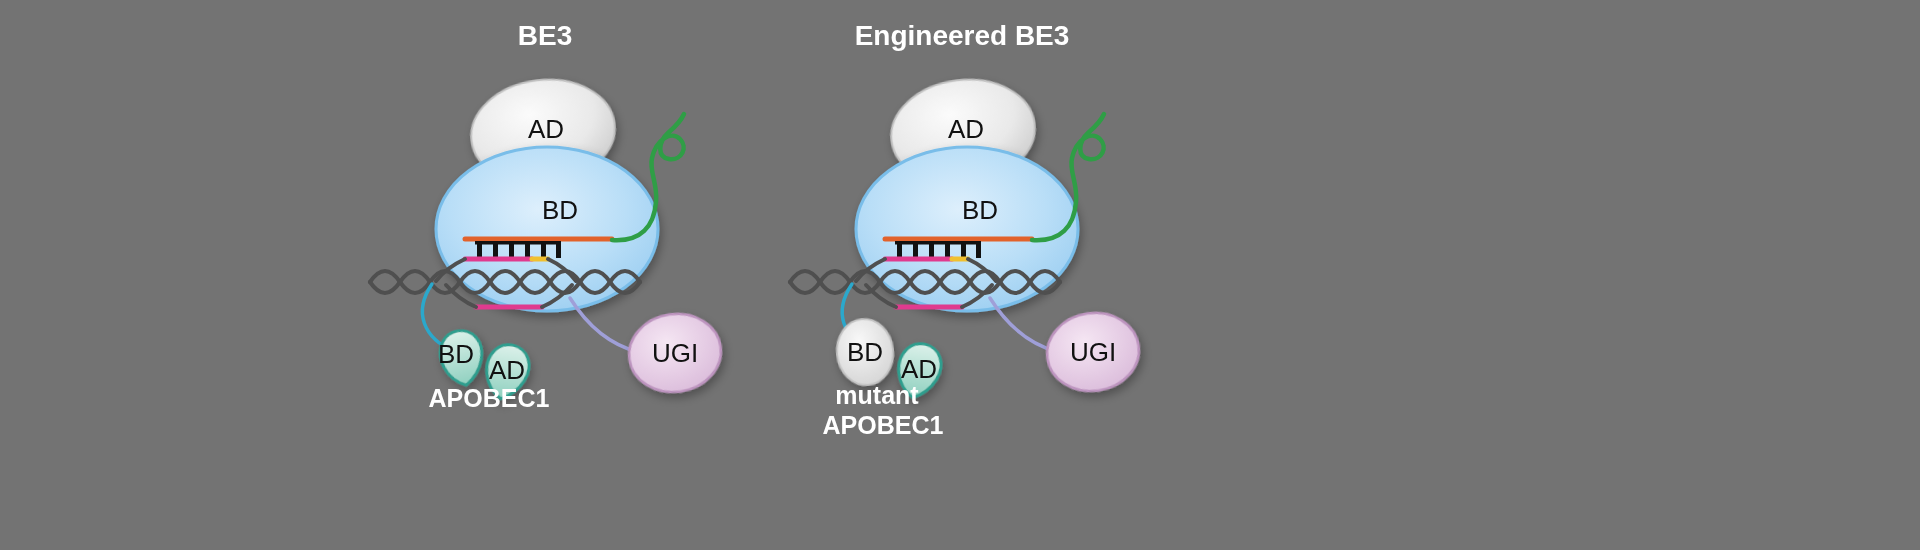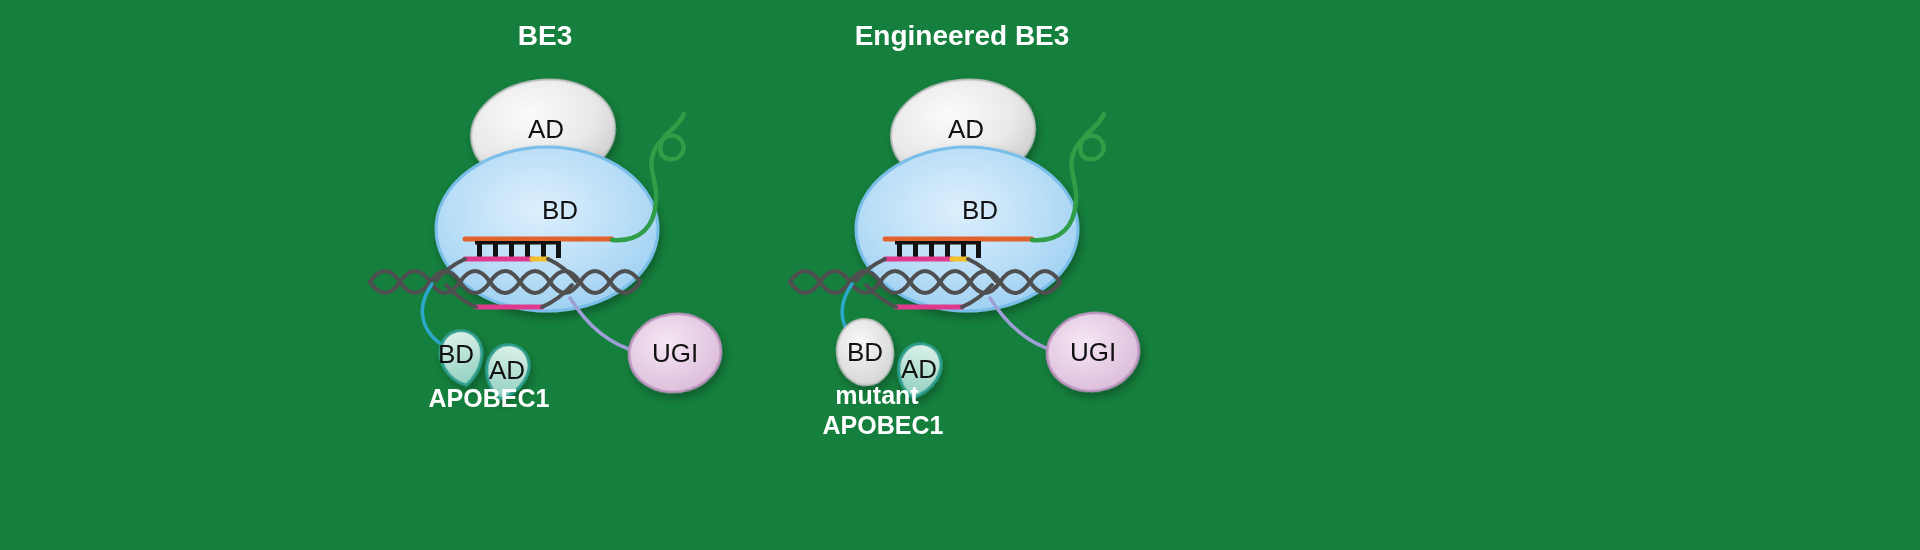--- a/index.html
+++ b/index.html
@@ -1,16 +1,16 @@
 <!DOCTYPE html>
 <html><head>
 <meta charset="utf-8">
 <style>
   html,body{margin:0;padding:0;background:#201e6e;}
-  .figure{position:relative;width:1920px;height:550px;background:#15803d;overflow:hidden;}
+  .figure{position:relative;width:1920px;height:550px;background:#737373;overflow:hidden;}
   svg{display:block;}
   .t-title{font-family:"Liberation Sans",sans-serif;font-size:28px;font-weight:700;fill:#ffffff;}
   .t-domain{font-family:"Liberation Sans",sans-serif;font-size:26px;font-weight:400;fill:#111111;}
   .t-name{font-family:"Liberation Sans",sans-serif;font-size:25px;font-weight:700;fill:#ffffff;}
   text{text-anchor:middle;}
 </style>
 </head>
 <body>
 
 <div class="figure">

